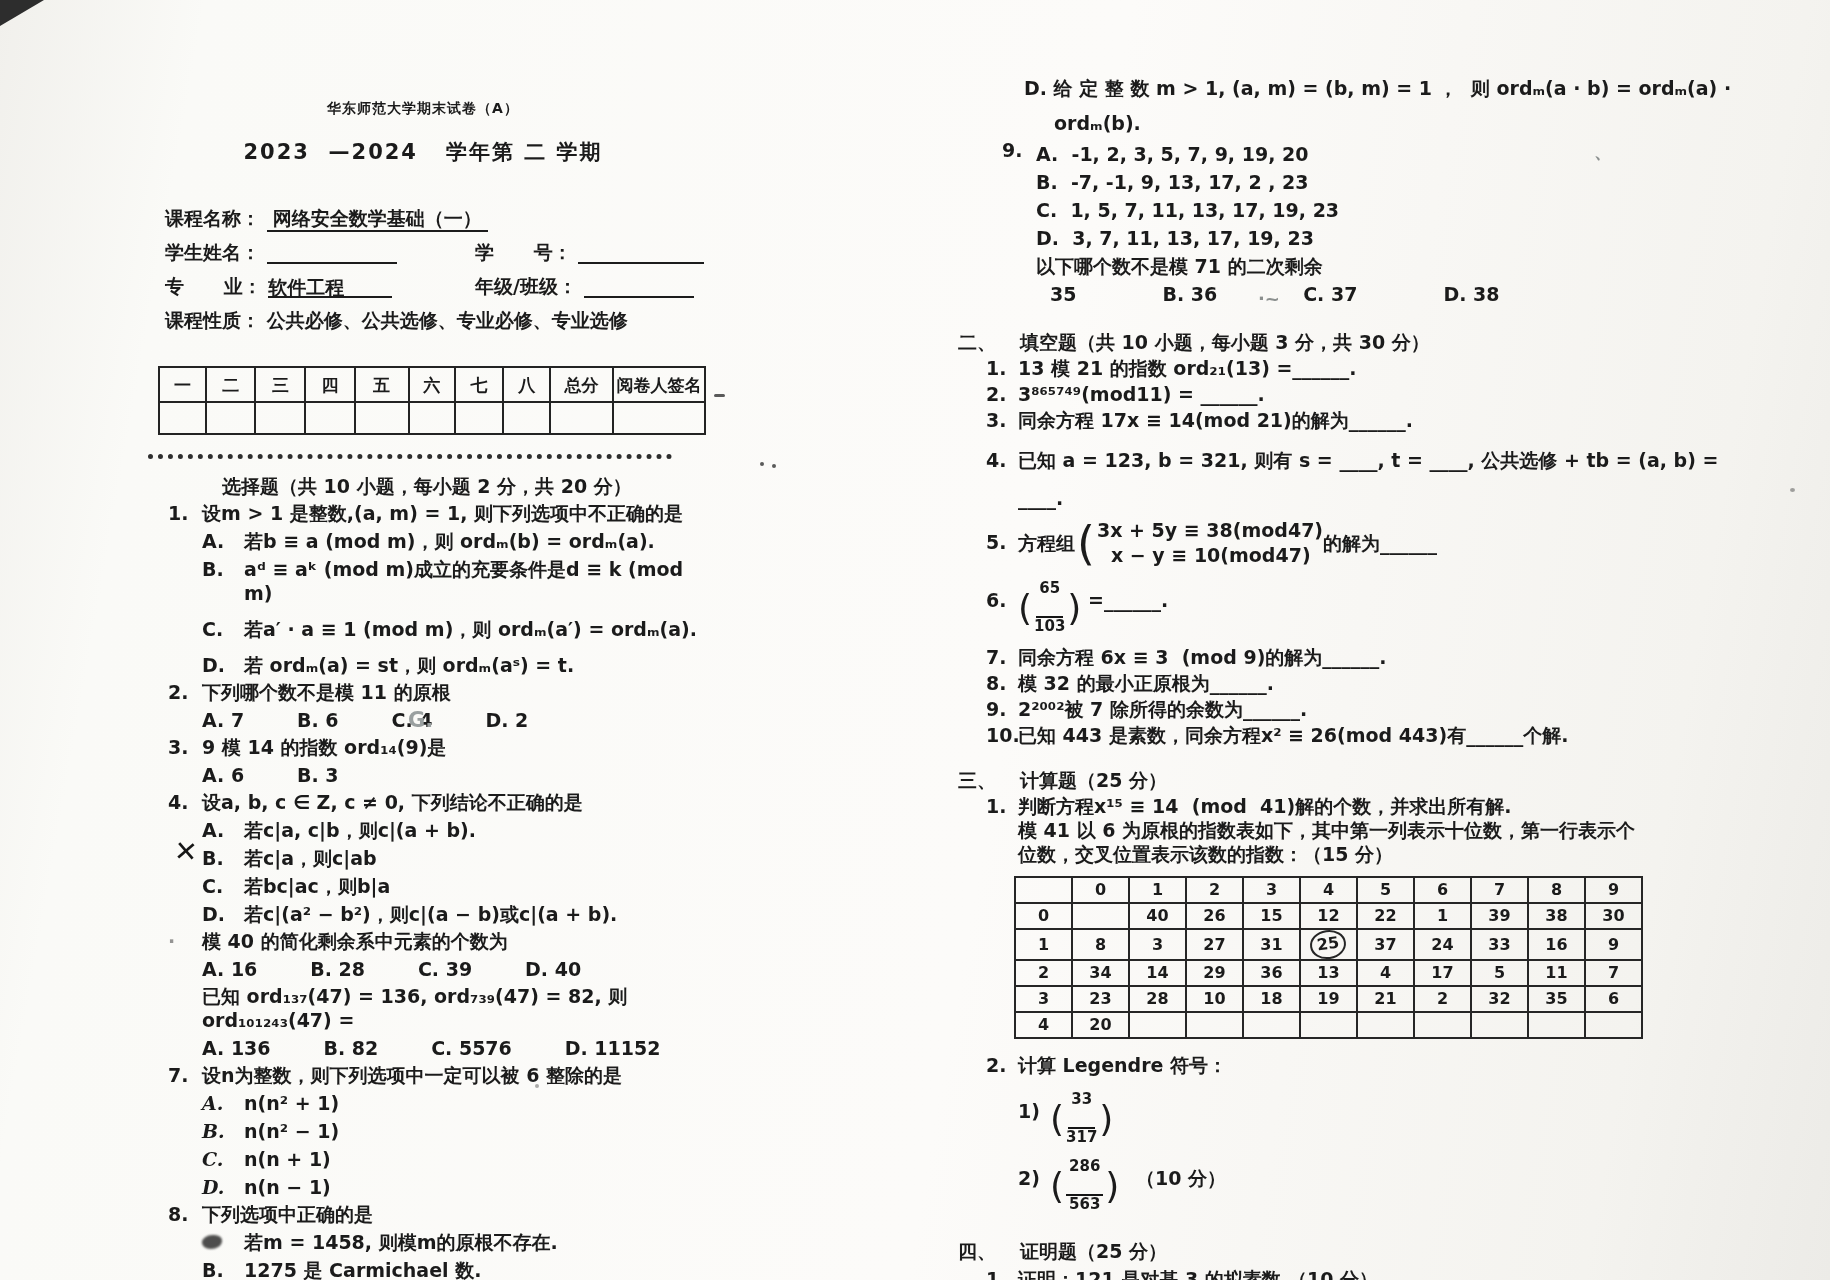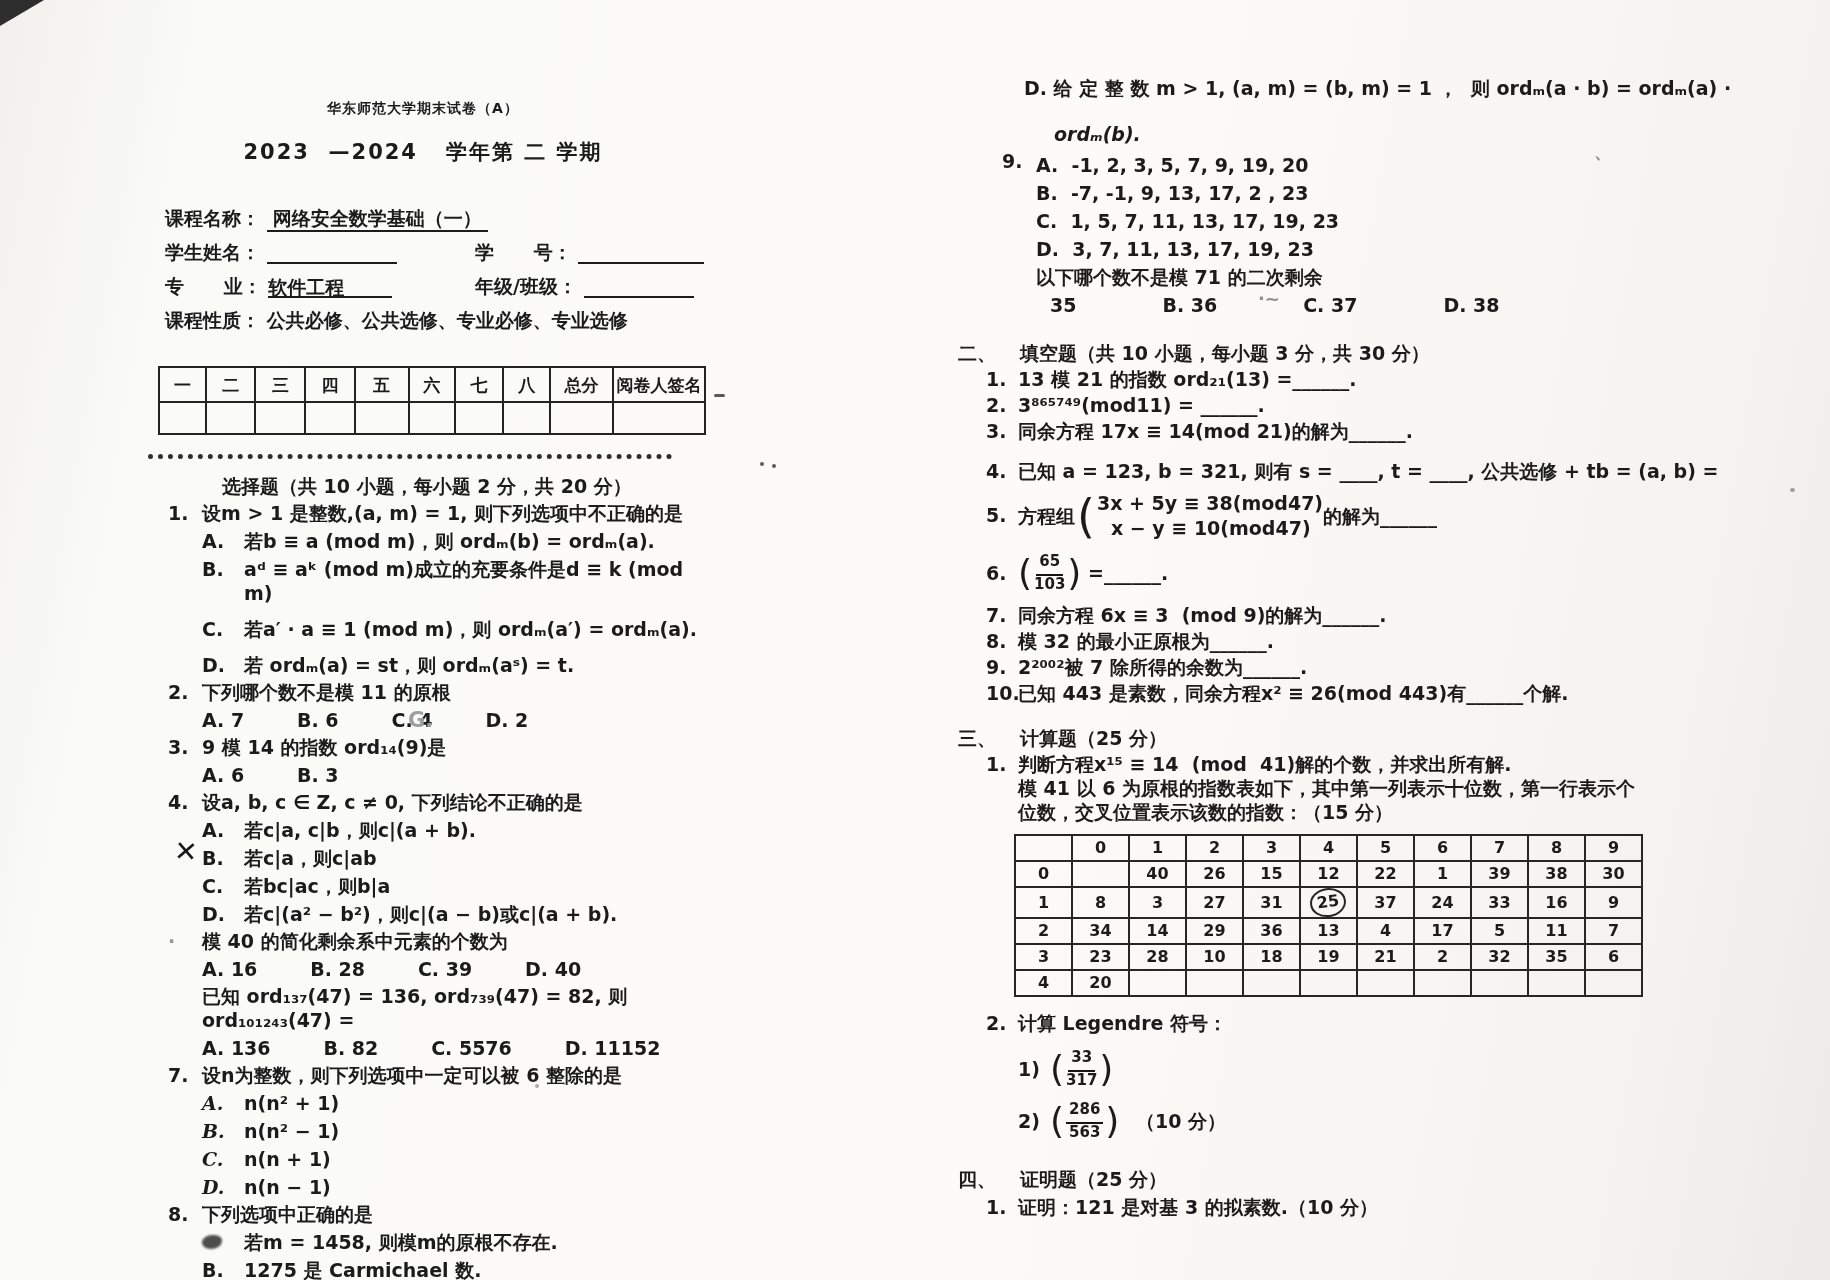--- a/index.html
+++ b/index.html
@@ -42,21 +42,21 @@
   .fitem{display:flex;margin:2px 0 0 28px;}
   .fnum{flex:none;width:32px;}
   .fbody{flex:1;}
   .eqrow{display:flex;align-items:center;}
   .eqbrace{font-size:46px;font-weight:400;line-height:40px;margin:0 2px;}
   .eqlines{display:inline-flex;flex-direction:column;line-height:25px;}
   .eqlines :nth-child(2){margin-left:14px;}
   .lfrac{display:inline-flex;align-items:center;vertical-align:middle;}
   .bigp{font-size:36px;font-weight:400;line-height:36px;}
   .frac{display:inline-flex;flex-direction:column;align-items:center;font-size:15px;line-height:17px;font-weight:700;margin:0 2px;}
-  .frac .top{border-bottom:2px solid #151515;padding:0 3px 4px 3px;}
+  .frac .top{border-bottom:2px solid #151515;padding:0 3px 19px 3px;}
   .itable{border-collapse:collapse;margin:10px 0 0 56px;}
   .itable th,.itable td{border:2px solid #262626;width:55px;height:24px;text-align:center;
         font-size:16px;font-weight:700;padding:0;}
   .circle{display:inline-block;border:2px solid #262626;border-radius:50%;padding:0 5px 1px 5px;transform:rotate(-8deg);}
   .corner{position:absolute;left:0;top:0;width:0;height:0;border-top:26px solid #2d2d2d;border-right:44px solid transparent;}
   .artifact{position:absolute;background:#5a5a5a;border-radius:50%;}
   .smear{position:absolute;color:#8b8f8e;font-size:18px;font-weight:700;}
   .g-mark{position:absolute;left:268px;top:612px;color:#9aa0a0;font-size:21px;font-weight:700;}
 </style>
 </head>
@@ -254,21 +254,21 @@
         <div class="opt">
           <span class="ol" data-bind="choice.q8.c.label">C.</span>
           <span class="ot" data-bind="choice.q8.c.text">2047 是对于基 2 的拟素数.</span>
         </div>
       </span>
     </div>
   </div>
 
   <div class="col-right">
     <div style="margin-left:66px;" data-bind="choice.q8.d_line1">D. 给 定 整 数 m &gt; 1, (a, m) = (b, m) = 1 ，  则 ordₘ(a · b) = ordₘ(a) ·</div>
-    <div style="margin-left:96px;margin-top:22px;font-style:italic;" data-bind="choice.q8.d_line2">ordₘ(b).</div>
+    <div style="margin-left:96px;margin-top:11px;" data-bind="choice.q8.d_line2">ordₘ(b).</div>
 
     <div class="q" style="margin-left:44px;">
       <span class="qn" data-bind="choice.q9.num">9.</span>
       <span class="qb">
         <div class="opts-inline" data-bind="choice.q9.a">A.  -1, 2, 3, 5, 7, 9, 19, 20</div>
         <div class="opts-inline" data-bind="choice.q9.b">B.  -7, -1, 9, 13, 17, 2 , 23</div>
         <div class="opts-inline" data-bind="choice.q9.c">C.  1, 5, 7, 11, 13, 17, 19, 23</div>
         <div class="opts-inline" data-bind="choice.q9.d">D.  3, 7, 11, 13, 17, 19, 23</div>
         <div class="opts-inline" data-bind="choice.q10.text">以下哪个数不是模 71 的二次剩余</div>
         <div class="opts-inline" style="margin-left:14px;" data-bind="choice.q10.options">35             B. 36             C. 37             D. 38</div>
@@ -289,20 +289,21 @@
       <span class="fbody" data-bind="fill.i2.text">3⁸⁶⁵⁷⁴⁹(mod11) = ______.</span>
     </div>
     <div class="fitem">
       <span class="fnum" data-bind="fill.i3.num">3.</span>
       <span class="fbody" data-bind="fill.i3.text">同余方程 17x ≡ 14(mod 21)的解为______.</span>
     </div>
     <div class="fitem" style="margin-top:16px;">
       <span class="fnum" data-bind="fill.i4.num">4.</span>
       <span class="fbody">
         <div data-bind="fill.i4.line1">已知 a = 123, b = 321, 则有 s = ____, t = ____, 公共选修 + tb = (a, b) =</div>
+        <div style="margin-top:14px;" data-bind="fill.i4.line2">____.</div>
       </span>
     </div>
     <div class="fitem" style="margin-top:8px;">
       <span class="fnum" style="padding-top:12px;" data-bind="fill.i5.num">5.</span>
       <span class="fbody eqrow">
         <span data-bind="fill.i5.label">方程组</span>
         <span class="eqbrace" data-bind="sym.brace">(</span>
         <span class="eqlines">
           <span data-bind="fill.i5.eq1">3x + 5y ≡ 38(mod47)</span>
           <span data-bind="fill.i5.eq2">x − y ≡ 10(mod47)</span>

